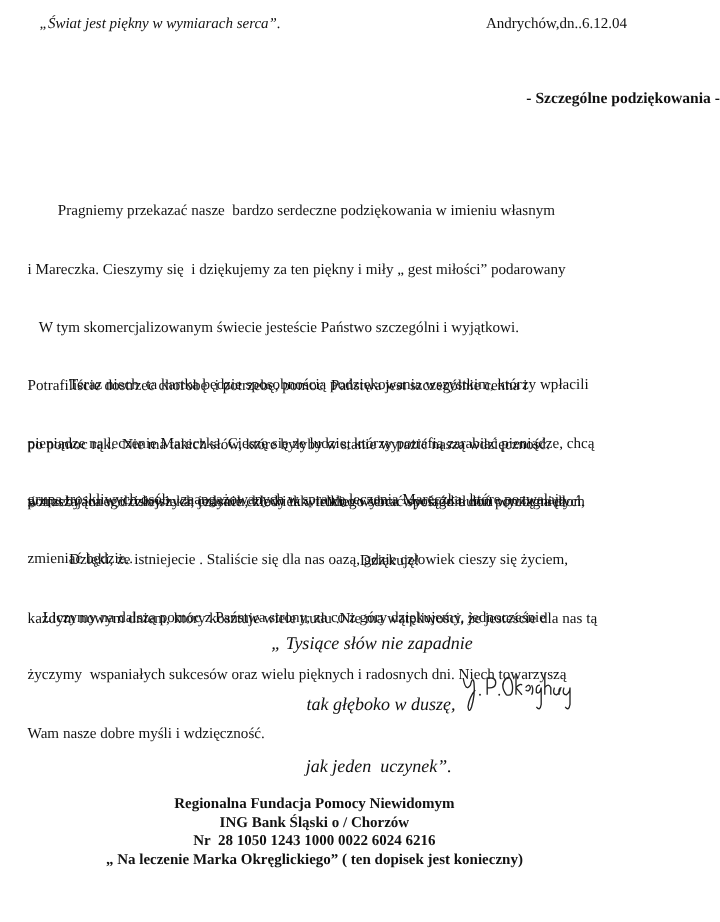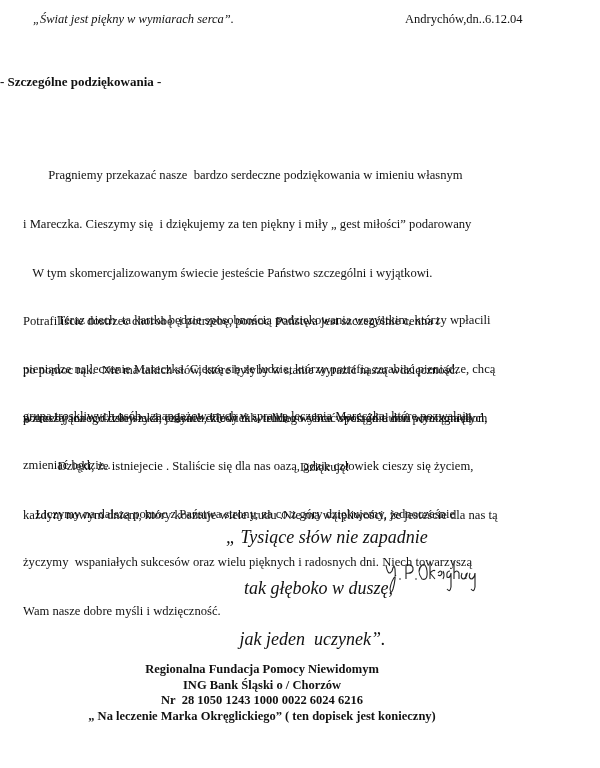--- a/index.html
+++ b/index.html
@@ -1,26 +1,26 @@
 <!DOCTYPE html>
 <html><head>
 <meta charset="utf-8">
 <style>
   html, body { margin: 0; padding: 0; background: #ffffff; }
   body { width: 600px; height: 768px; position: relative; overflow: hidden;
          font-family: "Liberation Serif", serif; color: #111; }
   .abs { position: absolute; }
   .motto { left: 33px; top: 12px; font-size: 12.5px; font-style: italic; }
   .place-date { left: 405px; top: 12px; font-size: 12.5px; }
-  .title { left: 0; width: 600px; top: 74px; text-align: left; font-size: 13px; font-weight: bold; }
+  .title { left: 0; width: 600px; top: 74px; text-align: right; font-size: 13px; font-weight: bold; }
   .body-text { left: 23px; width: 560px; font-size: 12.6px; line-height: 16.2px; white-space: pre; }
   .p1 { top: 135px; }
   .p2 { top: 280px; }
   .p3 { top: 376px; }
-  .quote { left: 226px; top: 495px; font-size: 18px; font-style: italic; line-height: 17px; white-space: pre; }
+  .quote { left: 226px; top: 495px; font-size: 15px; font-style: italic; line-height: 17px; white-space: pre; text-align: center; }
   .signature { left: 380px; top: 555px; width: 110px; height: 44px; }
   .footer { left: 0; width: 524px; top: 662px; text-align: center; font-size: 12.5px; font-weight: bold; line-height: 15.5px; }
   .footer div { white-space: pre; }
 </style>
 </head>
 <body>
 
 <div class="abs motto">„Świat jest piękny w wymiarach serca”.</div>
 <div class="abs place-date">Andrychów,dn..6.12.04</div>
 

